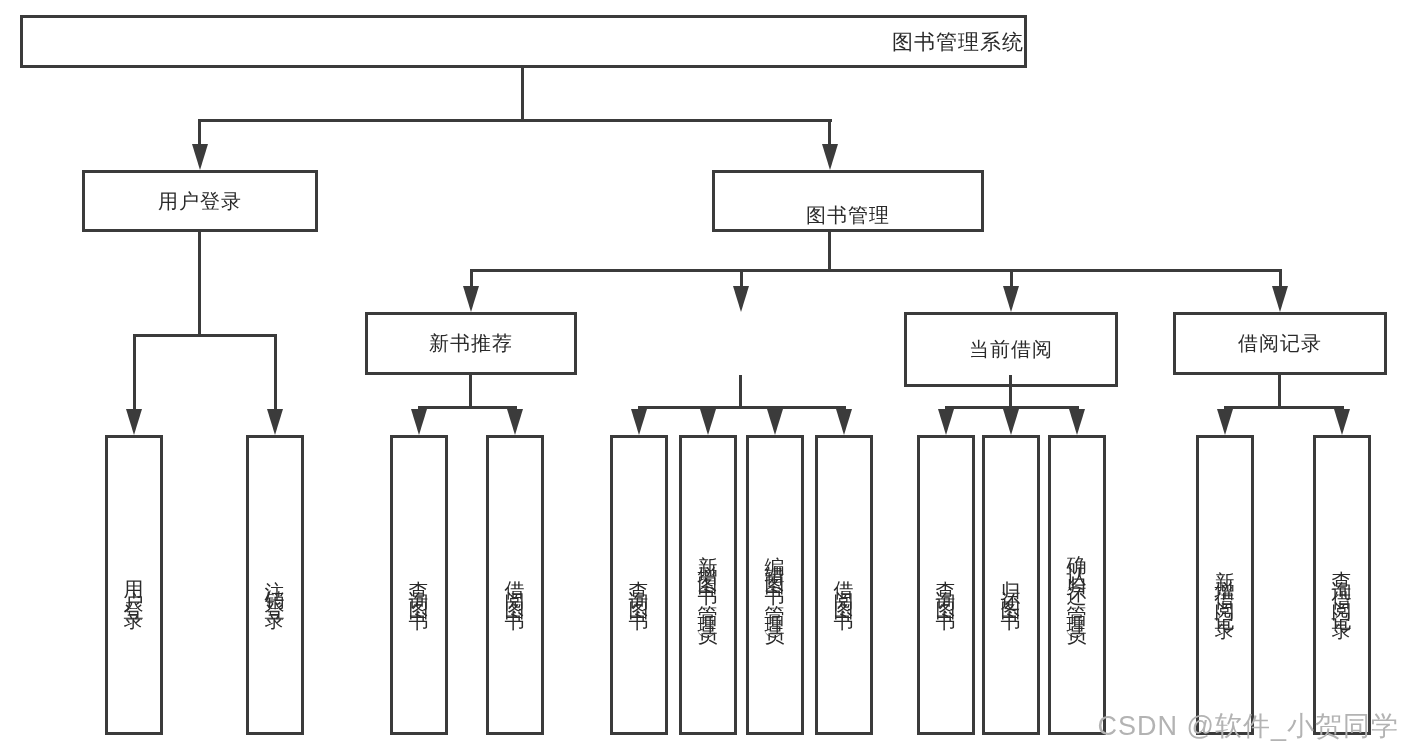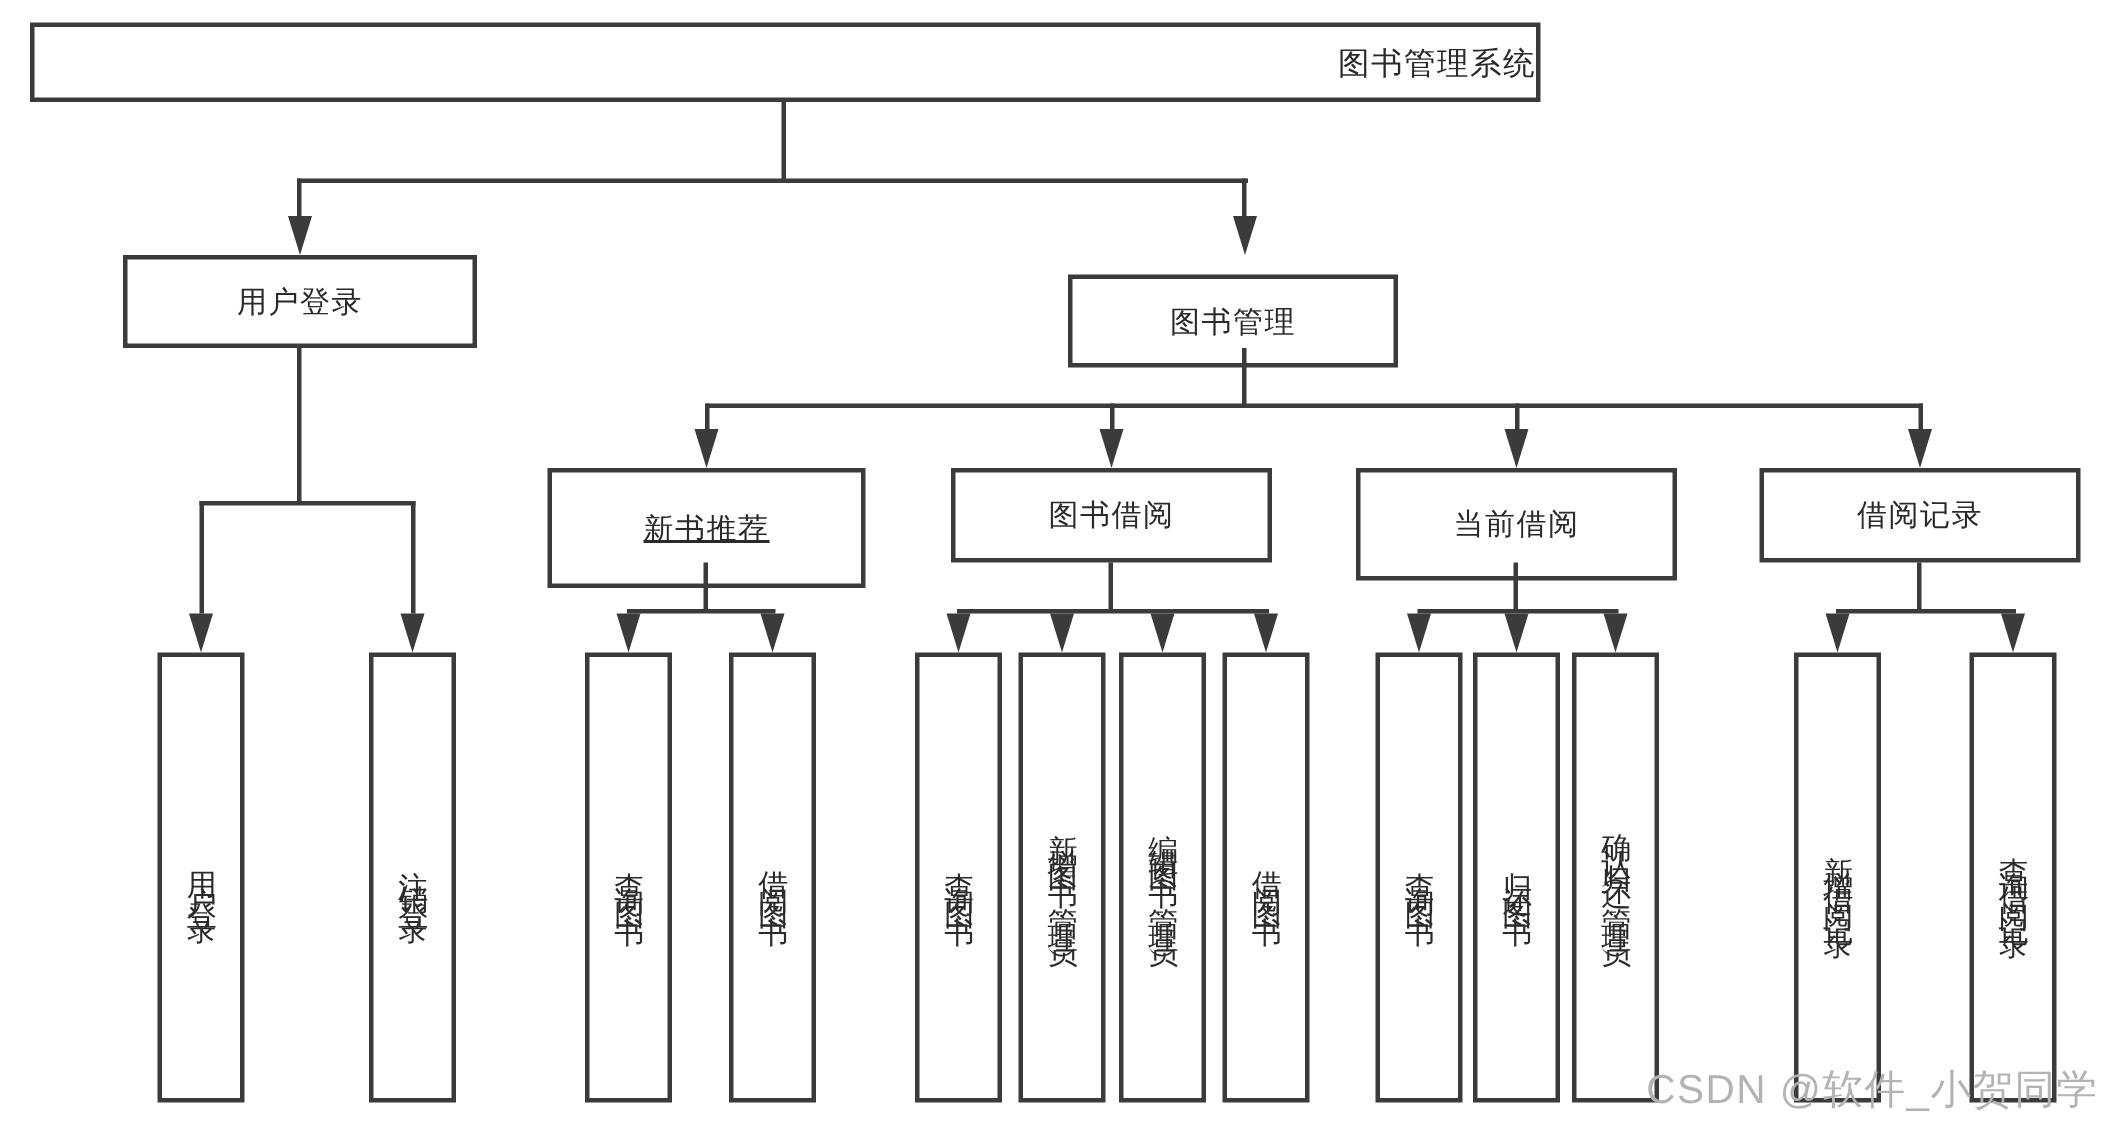--- a/index.html
+++ b/index.html
@@ -67,21 +67,21 @@
   <div class="vl" style="left:521px; top:68px; height:52px;"></div>
   <div class="hl" style="left:198px; top:119px; width:634px;"></div>
   <div class="vl" style="left:198px; top:119px; height:27px;"></div>
   <div class="vl" style="left:828px; top:119px; height:27px;"></div>
   <div class="arr" style="left:192px; top:144px;"></div>
   <div class="arr" style="left:822px; top:144px;"></div>
 
   <div class="box" style="left:82px; top:170px; width:236px; height:62px;">
     <span>用户登录</span>
   </div>
-  <div class="box" style="left:712px; top:183px; width:220px; height:62px;">
+  <div class="box" style="left:712px; top:170px; width:272px; height:62px;align-items:flex-end;">
     <span>图书管理</span>
   </div>
 
   <div class="vl" style="left:198px; top:232px; height:103px;"></div>
   <div class="hl" style="left:133px; top:334px; width:144px;"></div>
   <div class="vl" style="left:133px; top:334px; height:75px;"></div>
   <div class="vl" style="left:274px; top:334px; height:75px;"></div>
   <div class="arr" style="left:126px; top:409px;"></div>
   <div class="arr" style="left:267px; top:409px;"></div>
 
@@ -89,25 +89,22 @@
   <div class="hl" style="left:470px; top:269px; width:812px;"></div>
   <div class="vl" style="left:470px; top:269px; height:17px;"></div>
   <div class="vl" style="left:740px; top:269px; height:17px;"></div>
   <div class="vl" style="left:1010px; top:269px; height:17px;"></div>
   <div class="vl" style="left:1279px; top:269px; height:17px;"></div>
   <div class="arr" style="left:463px; top:286px;"></div>
   <div class="arr" style="left:733px; top:286px;"></div>
   <div class="arr" style="left:1003px; top:286px;"></div>
   <div class="arr" style="left:1272px; top:286px;"></div>
 
-  <div class="box" style="left:365px; top:312px; width:212px; height:80px;text-decoration:underline;">
+  <div class="box" style="left:365px; top:312px; width:212px; height:63px;">
     <span>新书推荐</span>
-  </div>
-  <div class="box" style="left:634px; top:312px; width:214px; height:63px;">
-    <span>图书借阅</span>
   </div>
   <div class="box" style="left:904px; top:312px; width:214px; height:75px;">
     <span>当前借阅</span>
   </div>
   <div class="box" style="left:1173px; top:312px; width:214px; height:63px;">
     <span>借阅记录</span>
   </div>
 
   <div class="vl" style="left:469px; top:375px; height:32px;"></div>
   <div class="hl" style="left:418px; top:406px; width:99px;"></div>

